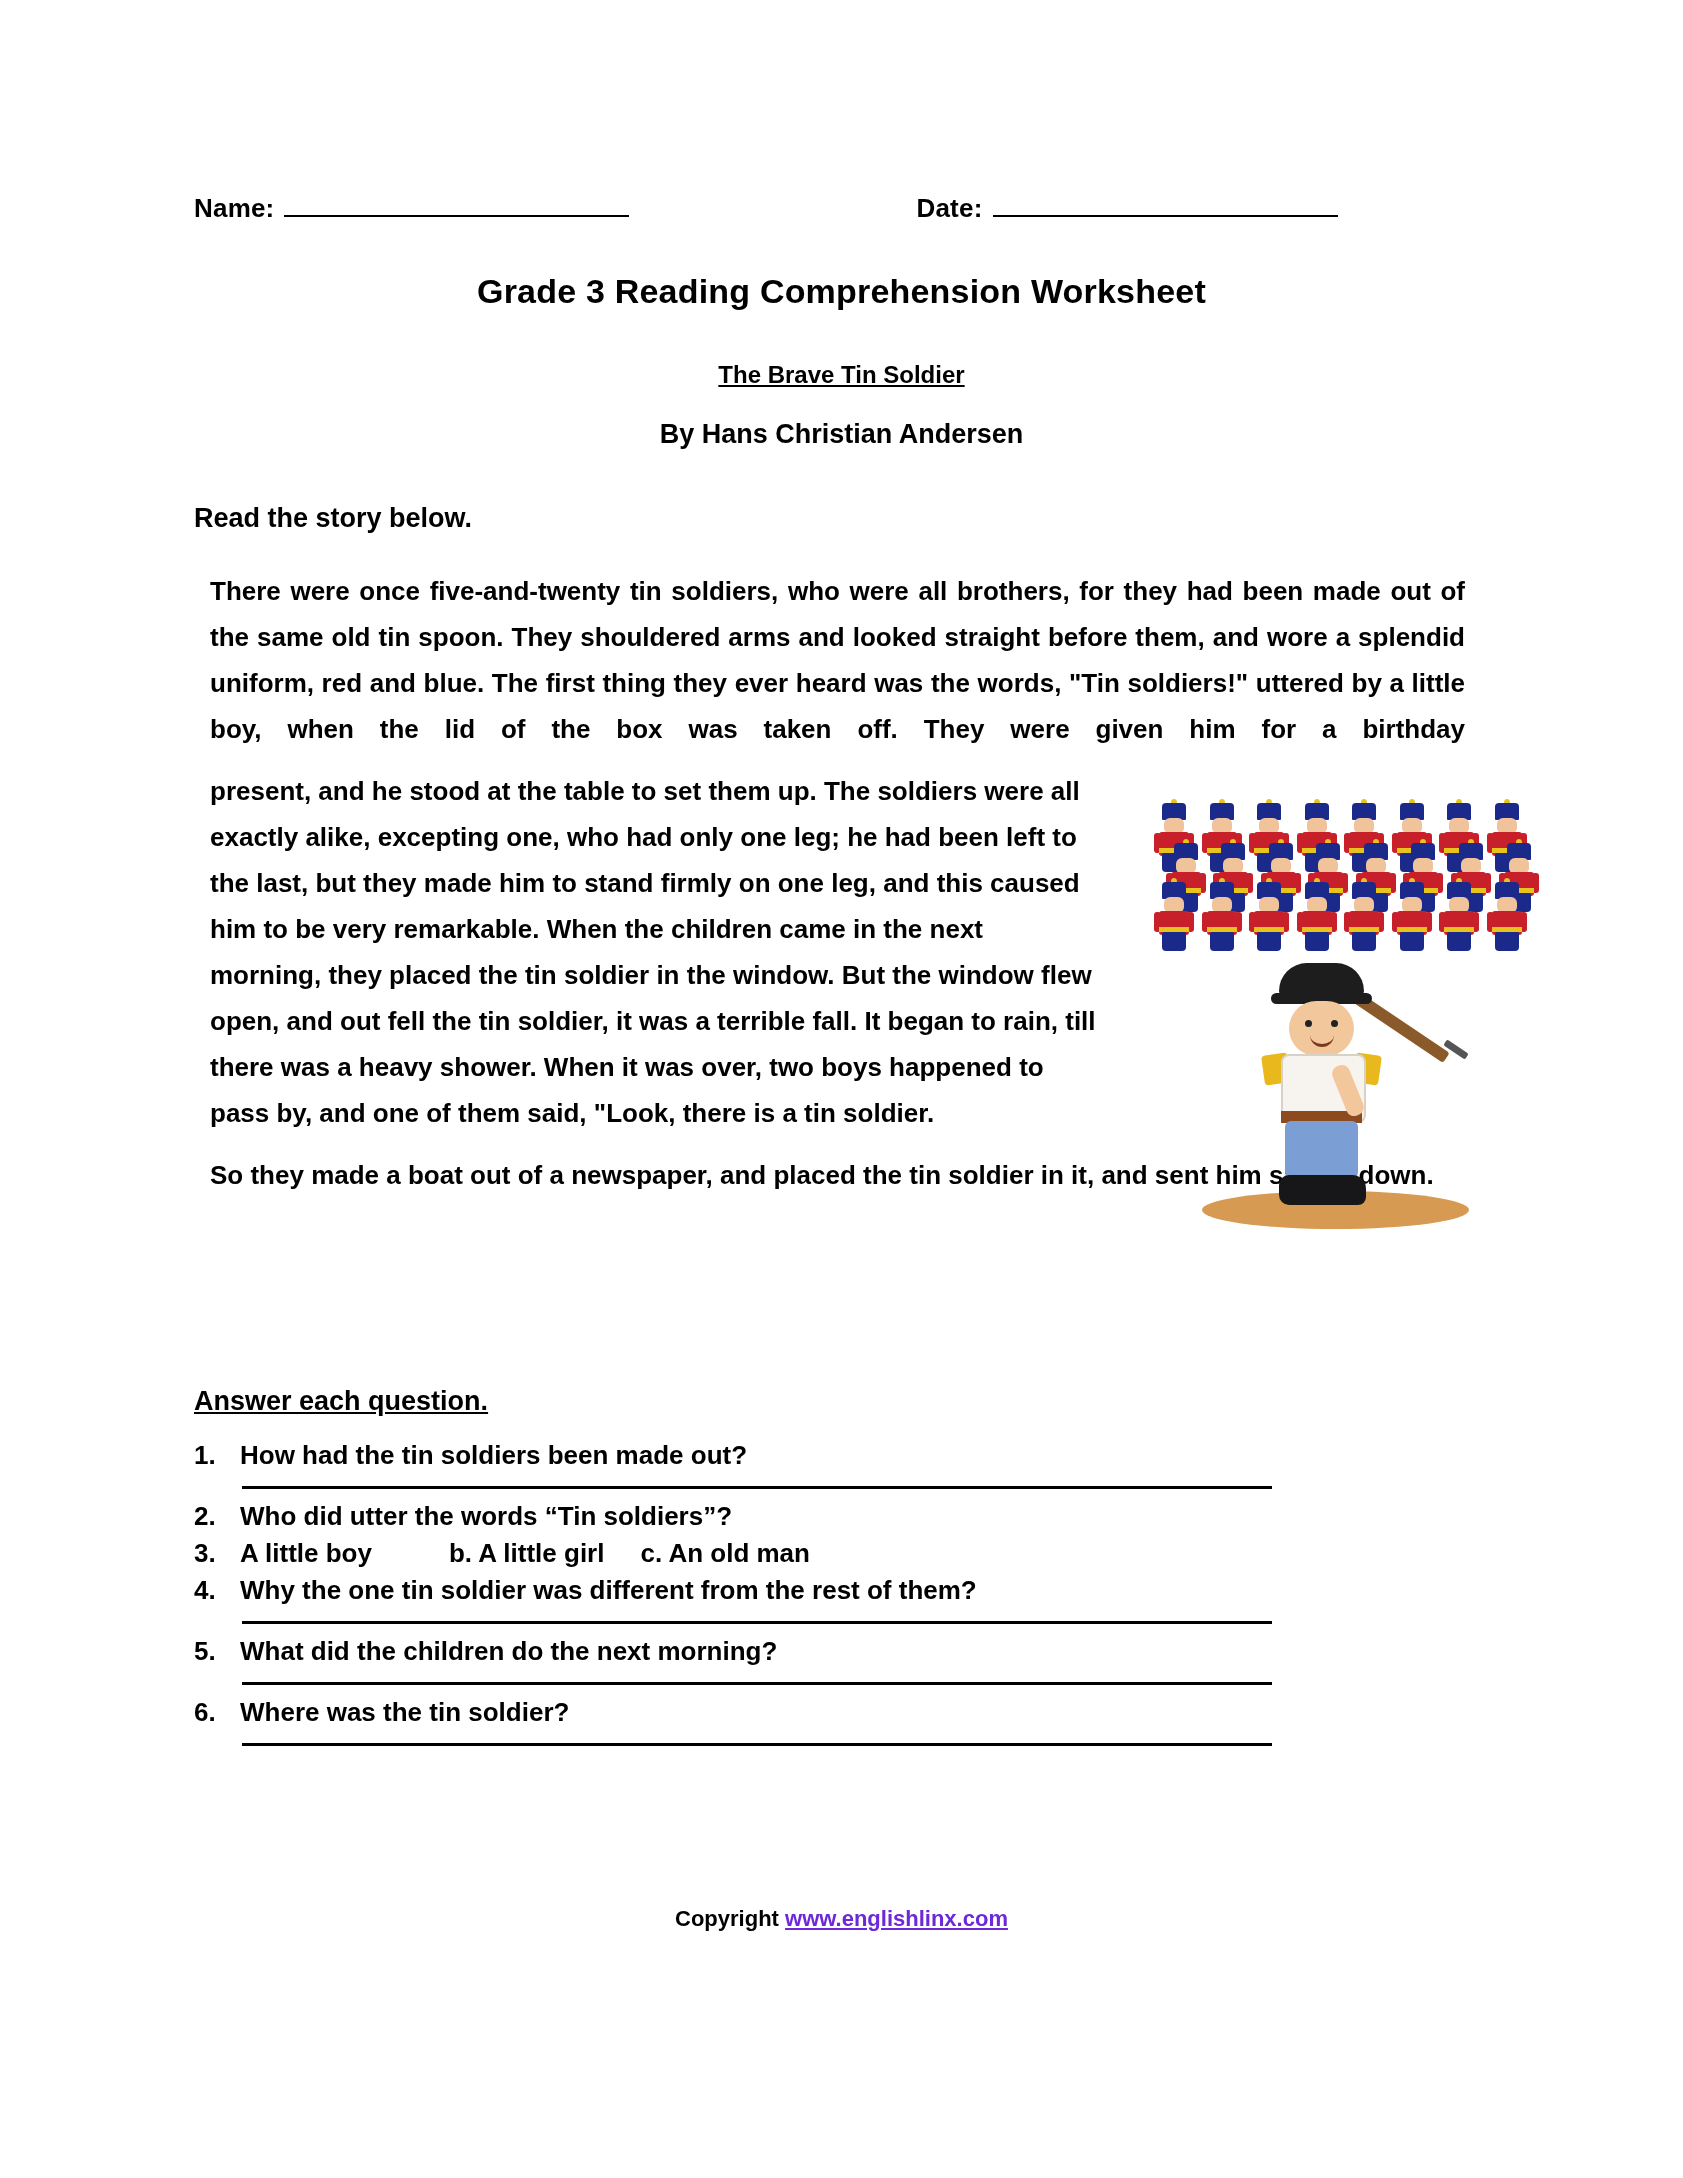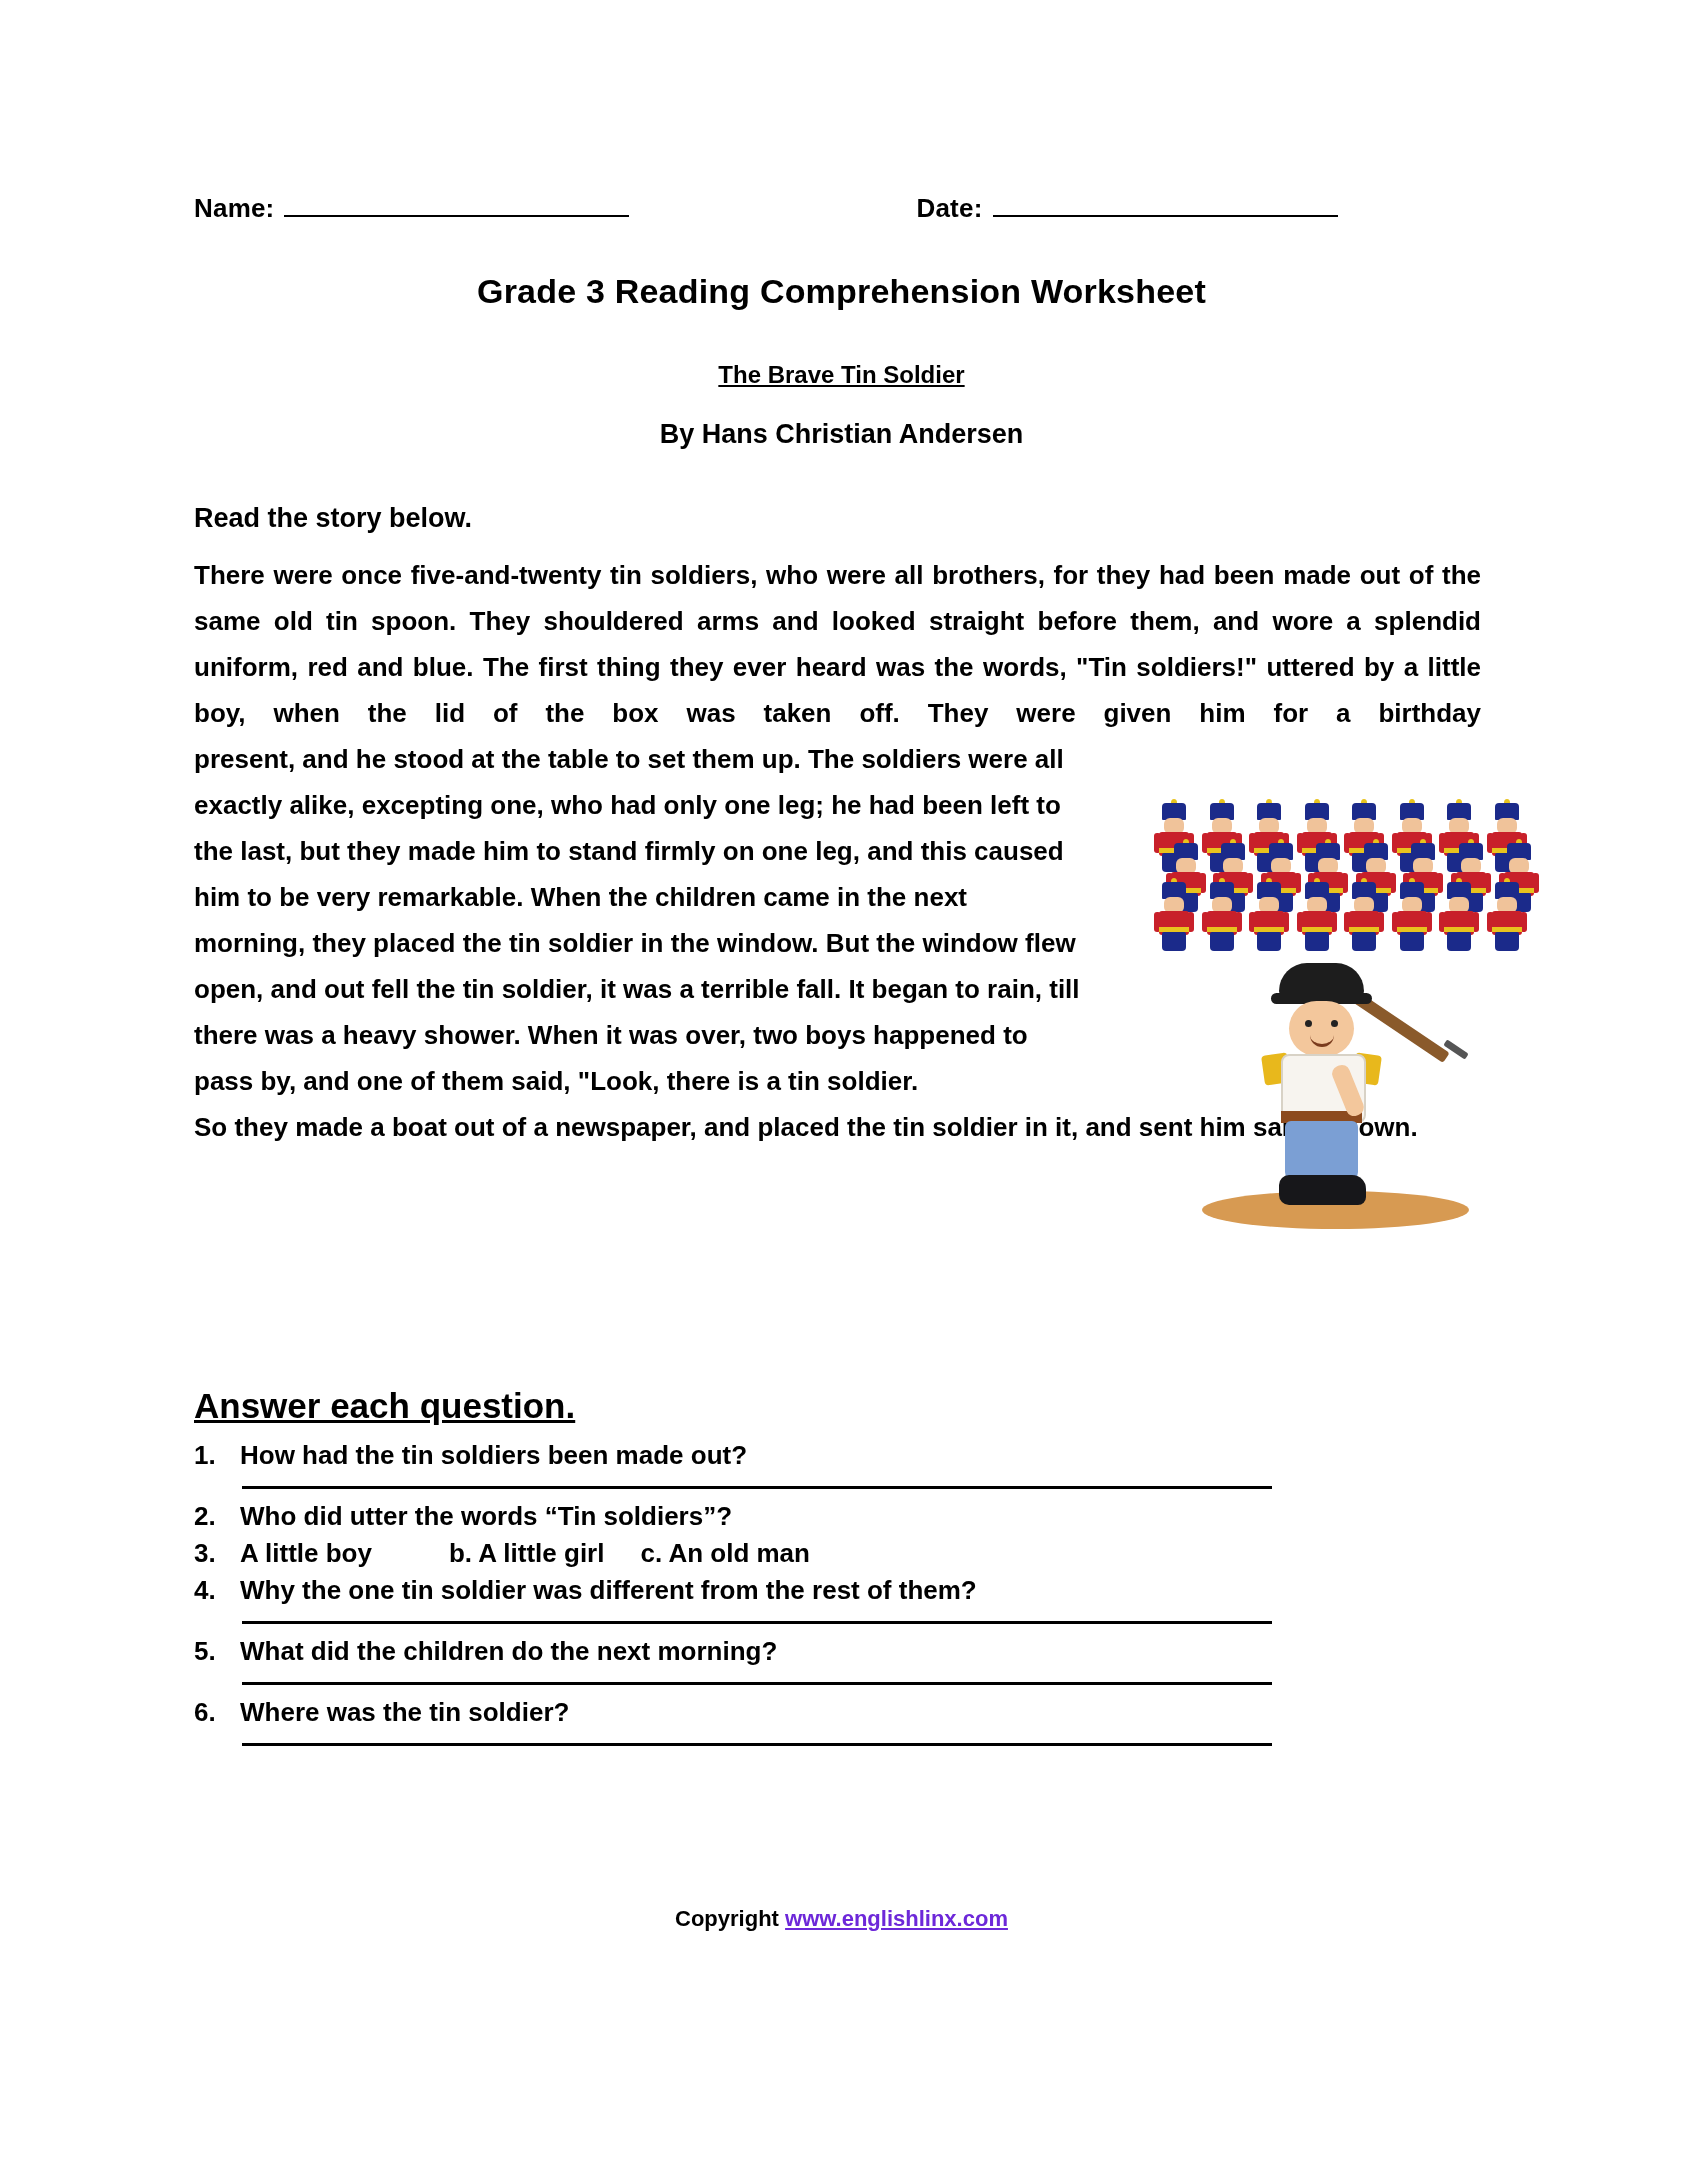--- a/index.html
+++ b/index.html
@@ -90,21 +90,21 @@
   .story {
     position: absolute;
     left: 194px;
     top: 552px;
     width: 1287px;
     font-size: 26px;
     font-weight: bold;
     line-height: 46px;
   }
   .story p {
-    margin: 0;
+    margin: 16px;
   }
   .story .justified {
     text-align: justify;
     text-align-last: justify;
   }
   .story .narrow {
     width: 891px;
     text-align: left;
   }
   .story .tail {
@@ -295,21 +295,21 @@
     background: #f3c79c;
     border-radius: 8px;
     transform: rotate(-22deg);
   }
 
   
   .answer-head {
     position: absolute;
     left: 194px;
     top: 1386px;
-    font-size: 35px;
+    font-size: 27px;
     font-weight: bold;
     text-decoration: underline;
   }
   .qlist {
     position: absolute;
     left: 194px;
     top: 1434px;
     width: 1287px;
   }
   .q {

